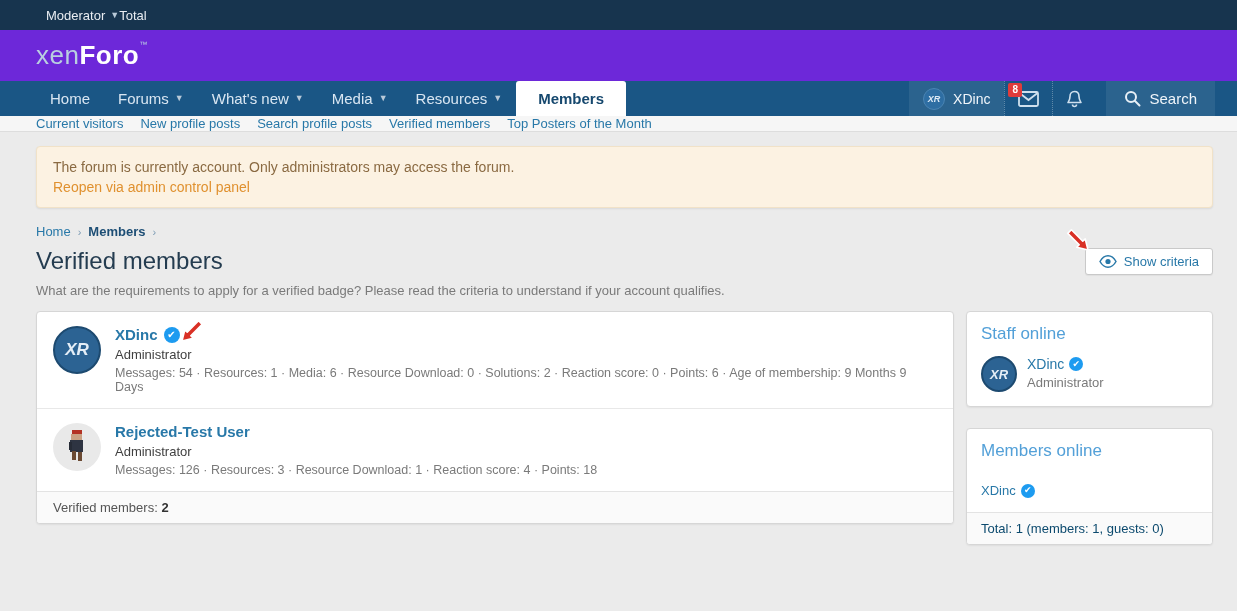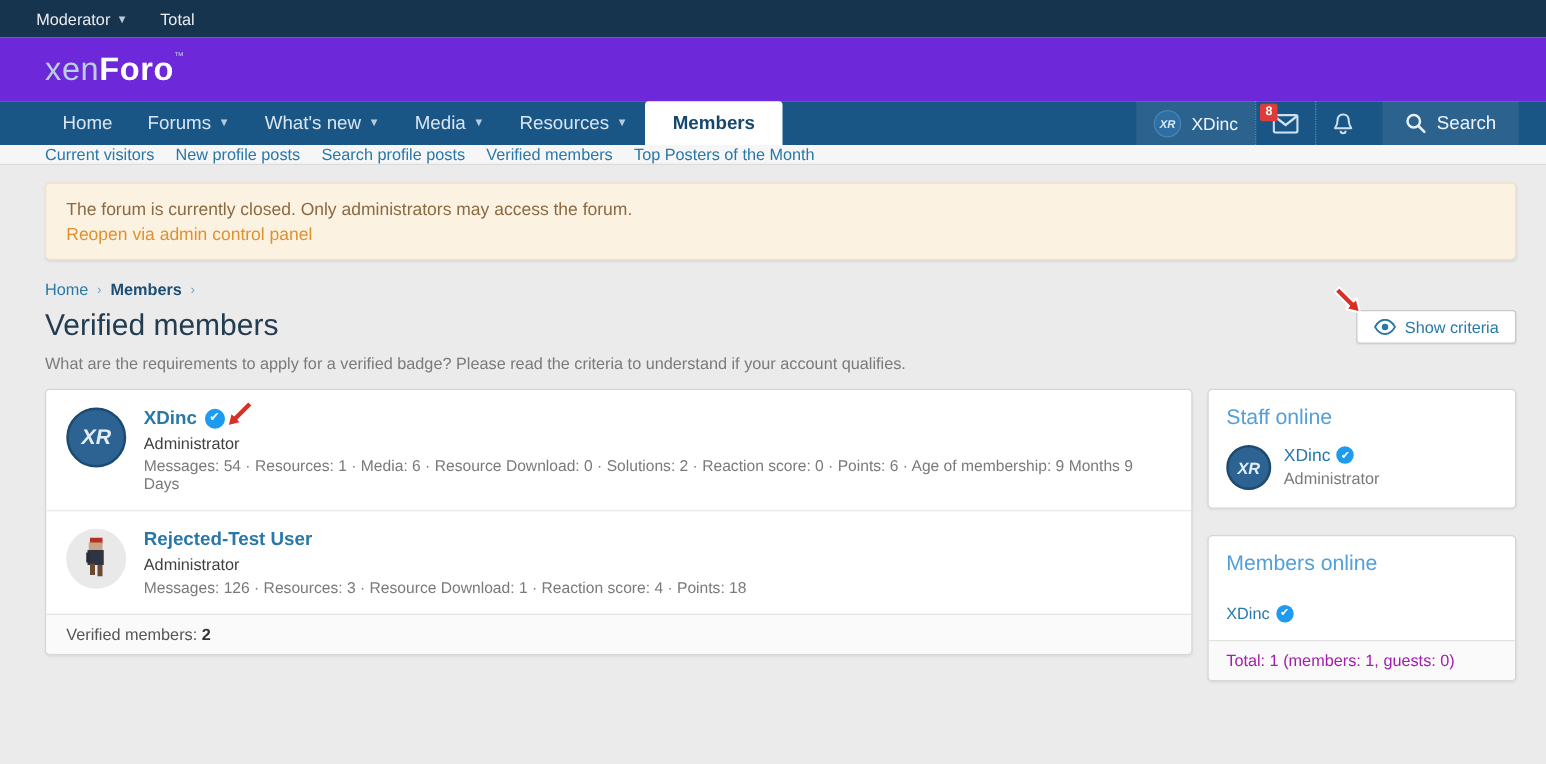--- a/index.html
+++ b/index.html
@@ -1,21 +1,21 @@
 <!DOCTYPE html>
 <html><head>
 <meta charset="utf-8">
 <style>
   * { margin:0; padding:0; box-sizing:border-box; }
   html,body { width:1237px; height:611px; overflow:hidden; }
   body { font-family:"Liberation Sans","DejaVu Sans",sans-serif; background:#ebebeb; font-size:13px; }
   a { text-decoration:none; cursor:pointer; }
 
   
-  .modbar { height:30px; background:#17344e; display:flex; align-items:center; padding-left:29px; gap:26px; }
+  .modbar { height:30px; background:#17344e; display:flex; align-items:center; padding-left:46px; }
   .modbar a { color:#e9edf2; font-size:13px; display:flex; align-items:center; gap:5px; }
   .caret { font-size:9px; color:#b8c9d8; line-height:1; }
 
   
   .header { height:51px; background:#6d28d9; display:flex; align-items:center; padding-left:36px; }
   .logo { font-size:26px; letter-spacing:.5px; color:#fff; cursor:pointer; }
   .logo .lg-pre { color:#b9cfe0; font-weight:400; }
   .logo .lg-suf { color:#ffffff; font-weight:700; }
   .logo .lg-mark { font-size:8px; vertical-align:top; color:#b9cfe0; }
 
@@ -77,21 +77,21 @@
   
   .sidebar { width:247px; flex:0 0 247px; display:flex; flex-direction:column; gap:21px; }
   .side-card { padding:0; }
   .side-head { color:#53a0d8; font-size:17px; padding:12px 14px 4px; }
   .staff-row { display:flex; gap:10px; padding:8px 14px 14px; }
   .av36 { width:36px; height:36px; border-radius:50%; flex:0 0 36px; display:flex; align-items:center; justify-content:center; font-size:13px; }
   .staff-name { color:#2878a8; font-size:14px; display:flex; align-items:center; gap:5px; }
   .staff-role { color:#7a7a7a; font-size:13px; margin-top:3px; }
   .online-row { padding:12px 14px 14px; display:flex; align-items:center; gap:5px; }
   .online-row a { color:#2878a8; font-size:13px; }
-  .side-foot { background:#fafafa; border-top:1px solid #e3e3e3; padding:8px 14px; color:#a21caf; font-size:13px; }
+  .side-foot { background:#fafafa; border-top:1px solid #e3e3e3; padding:8px 14px; color:#0c4a6e; font-size:13px; }
 
   
   .annot { position:absolute; pointer-events:none; }
   .annot-xdinc { left:64px; top:-8px; }
   .annot-criteria { left:-20px; top:-21px; }
 
   svg.lineicon { display:block; }
 </style>
 </head>
 <body>
@@ -177,21 +177,21 @@
   <a>Current visitors</a>
   <a>New profile posts</a>
   <a>Search profile posts</a>
   <a>Verified members</a>
   <a>Top Posters of the Month</a>
 </div>
 
 <div class="page">
 
   <div class="alert">
-    <div class="al-msg">The forum is currently closed. Only administrators may access the forum.</div>
+    <div class="al-msg">The forum is currently account. Only administrators may access the forum.</div>
     <a class="al-link">Reopen via admin control panel</a>
   </div>
 
   <div class="breadcrumb">
     <a>Home</a>
     <span class="bc-sep">›</span>
     <a class="bc-current">Members</a>
     <span class="bc-sep">›</span>
   </div>
 

